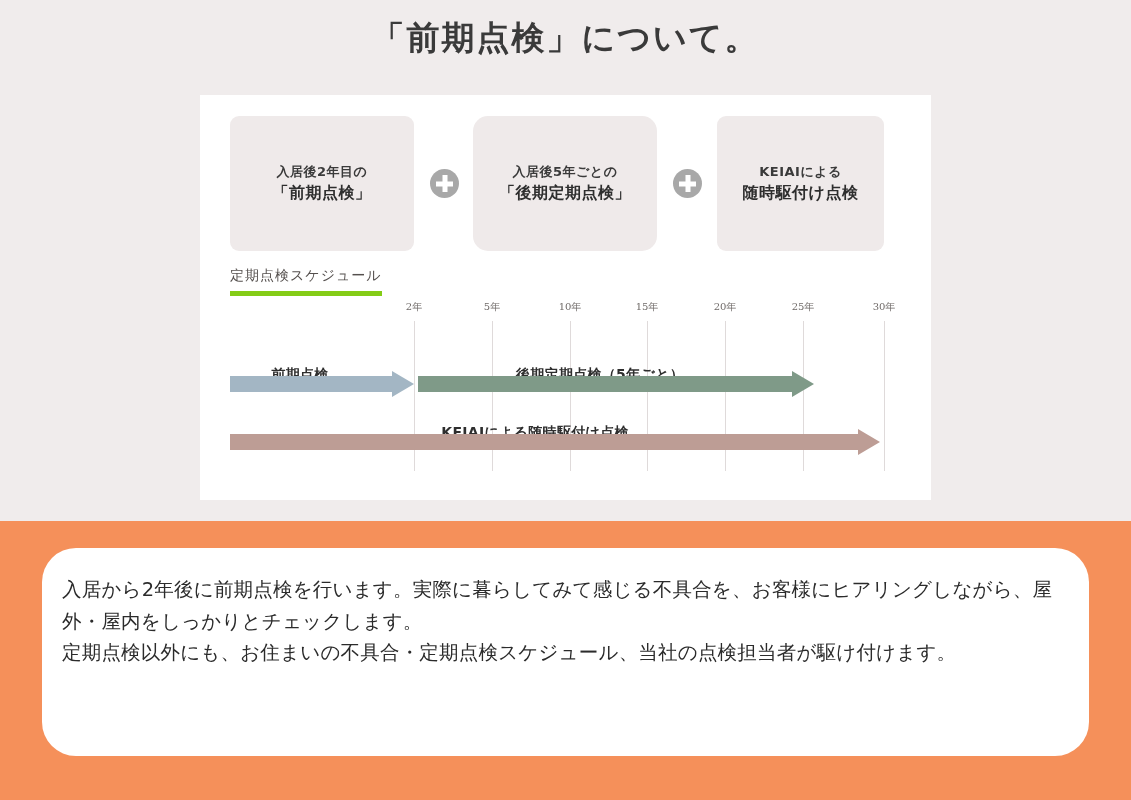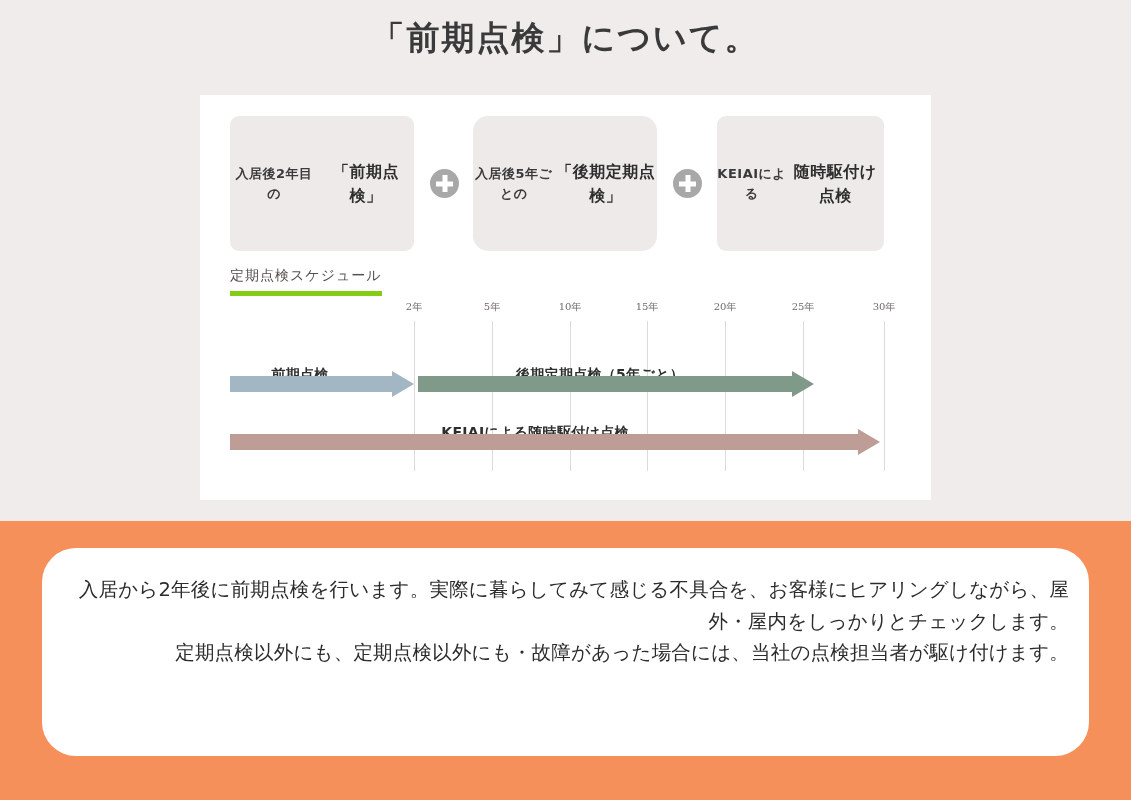--- a/index.html
+++ b/index.html
@@ -49,21 +49,21 @@
     height: 135px;
   }
 
   .category-box {
     position: absolute;
     top: 0;
     height: 135px;
     background: #efeaea;
     border-radius: 9px;
     display: flex;
-    flex-direction: row;
+    flex-direction: column;
     align-items: center;
     justify-content: center;
     text-align: center;
   }
 
   .category-box.box-0 { left: 0px;   width: 184px; }
   .category-box.box-1 { left: 243px; width: 184px; border-radius: 15px; }
   .category-box.box-2 { left: 487px; width: 167px; }
 
   .cat-line1 {
@@ -199,21 +199,20 @@
 
   .note-card {
     position: absolute;
     left: 42px;
     top: 548px;
     width: 1047px;
     height: 208px;
     background: #ffffff;
     border-radius: 34px;
     padding: 26px 20px 16px 20px;
-    text-align: right;
   }
 
   .note-paragraph {
     font-size: 19.5px;
     line-height: 1.62;
     color: #2b2b2b;
     letter-spacing: 0.2px;
     font-family: "DejaVu Sans", "Liberation Sans", sans-serif;
   }
 </style>
@@ -282,14 +281,14 @@
       <div class="shaft" style="background: rgb(189, 157, 149);"></div>
       <div class="head" style="border-left-color: rgb(189, 157, 149);"></div>
     </div>
   </div>
 </section>
 
 <div class="orange-band"></div>
 
 <section class="note-card">
   <p class="note-paragraph">入居から2年後に前期点検を行います。実際に暮らしてみて感じる不具合を、お客様にヒアリングしながら、屋外・屋内をしっかりとチェックします。</p>
-  <p class="note-paragraph">定期点検以外にも、定期点検以外にも・故障があった場合には、当社の点検担当者が駆け付けます。</p>
+  <p class="note-paragraph">定期点検以外にも、お住まいの不具合・定期点検スケジュール、当社の点検担当者が駆け付けます。</p>
 </section>
 
 </body></html>

